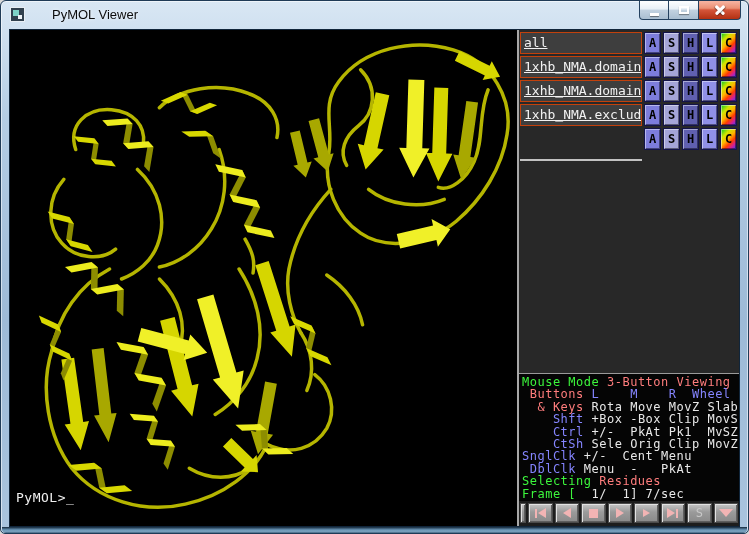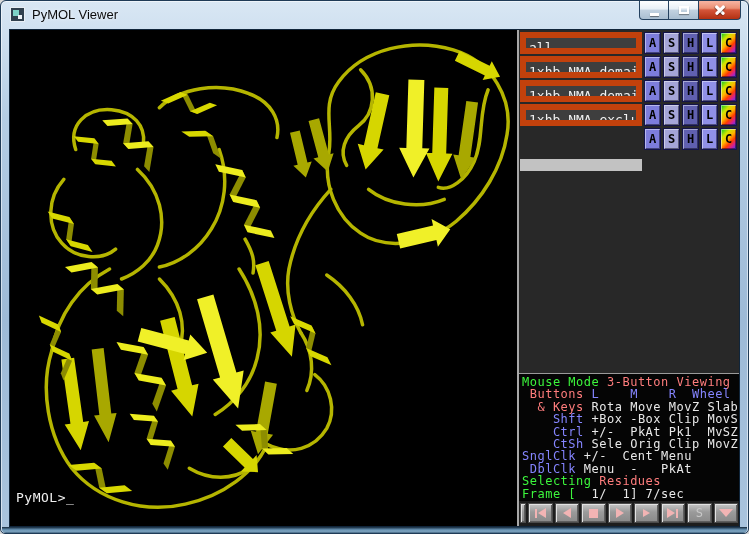--- a/index.html
+++ b/index.html
@@ -9,21 +9,21 @@
     font-family:"Liberation Sans",sans-serif;
     background:linear-gradient(180deg,#d9e7f4 0%,#b4cde4 22%,#9dbad7 60%,#a9c4de 100%);
     border:1px solid #1f3b57;border-radius:6px 6px 5px 5px;overflow:hidden;
     box-shadow:inset 0 0 0 1px rgba(255,255,255,.55);
   }
   .titlebar{height:27px;display:flex;align-items:center;padding-left:9px;gap:7px;}
   .appicon{width:15px;height:15px;background:#31414f;border:1px solid #e8eef4;
     position:relative;flex:0 0 auto;}
   .appicon span{position:absolute;left:2px;top:2px;width:6px;height:6px;background:#7fd4c8;}
   .appicon i{position:absolute;right:2px;bottom:2px;width:4px;height:4px;background:#f0f4f8;}
-  .title{font-size:13px;color:#0c0c0c;text-shadow:0 0 4px rgba(255,255,255,.9);}
+  .title{font-size:13px;color:#0c0c0c;text-shadow:0 0 4px rgba(255,255,255,.9);margin-left:20px;}
   .caps{position:absolute;top:0;right:7px;display:flex;height:19px;}
   .cap{border:1px solid #24415f;border-top:none;display:flex;align-items:center;justify-content:center;
     background:linear-gradient(180deg,#fdfeff 0%,#e7eff6 45%,#c2d2e1 50%,#a9bed1 100%);cursor:pointer;position:relative;}
   .cap.min{width:30px;border-radius:0 0 0 4px;}
   .cap.max{width:29px;border-left:none;border-right:none;}
   .cap.close{width:43px;border-radius:0 0 4px 0;
     background:linear-gradient(180deg,#f6b5a3 0%,#ea8f73 40%,#d4553a 50%,#b23012 100%);}
   .ic-min{width:9px;height:3px;background:#fff;margin-top:8px;box-shadow:0 1px 1px rgba(0,0,0,.45);}
   .ic-max{width:10px;height:8px;border:2px solid #fff;box-shadow:0 1px 1px rgba(0,0,0,.35);}
   .xbar{position:absolute;width:12px;height:2.6px;background:#fff;border-radius:1px;
@@ -32,22 +32,22 @@
   .xbar.b{transform:translate(-50%,-50%) rotate(-45deg);}
   .content{position:absolute;top:28px;left:8px;right:8px;bottom:6px;display:flex;
     border:1px solid #10253a;background:#000;}
   .viewport{flex:1;position:relative;background:#000;overflow:hidden;border-radius:10px;}
   .viewport svg{position:absolute;inset:0;width:100%;height:100%;}
   .prompt{position:absolute;left:6px;bottom:21px;color:#efefef;
     font:13px "DejaVu Sans Mono",monospace;letter-spacing:.5px;}
   .side{width:222px;background:#282828;border-left:2px solid #a8a8a8;display:flex;flex-direction:column;}
   .obj-rows{padding:2px 2px 0 1px;display:flex;flex-direction:column;gap:2px;}
   .orow{height:22px;display:flex;gap:2px;}
-  .oname{flex:1;background:#3e3e3e;border:6px solid #c2410c;color:#f2f2f2;
-    font:13px/20px "DejaVu Sans Mono",monospace;padding-left:3px;overflow:hidden;white-space:nowrap;cursor:pointer;}
+  .oname{flex:1;background:#3e3e3e;border:1px solid #c2410c;color:#f2f2f2;
+    font:13px/20px "DejaVu Sans Mono",monospace;padding-left:3px;overflow:hidden;white-space:nowrap;cursor:pointer;text-decoration:underline;}
   .orow.sel .oname{background:#15803d;border-color:#c2c2c2;margin-top:31px;}
   .abtn{width:17px;border:1px solid #14144a;color:#000;text-align:center;cursor:pointer;
     font:bold 12px/20px "DejaVu Sans Mono",monospace;
     box-shadow:inset 1px 1px 0 rgba(255,255,255,.45),inset -1px -1px 0 rgba(0,0,0,.45);}
   .spacer{flex:1;}
   .mouse{border-top:1px solid #9a9a9a;background:#050505;padding:2px 0 1px 3px;
     white-space:pre;font:12px/12.4px "DejaVu Sans Mono",monospace;letter-spacing:.5px;}
   .playbar{height:25px;background:#1d1d1d;display:flex;align-items:stretch;gap:2px;padding:2px 1px 3px 1px;}
   .pb{flex:1;border:1px solid #4a4a4a;cursor:pointer;display:flex;align-items:center;justify-content:center;gap:1px;
     background:linear-gradient(180deg,#c6c6c6,#9a9a9a 45%,#8a8a8a);

